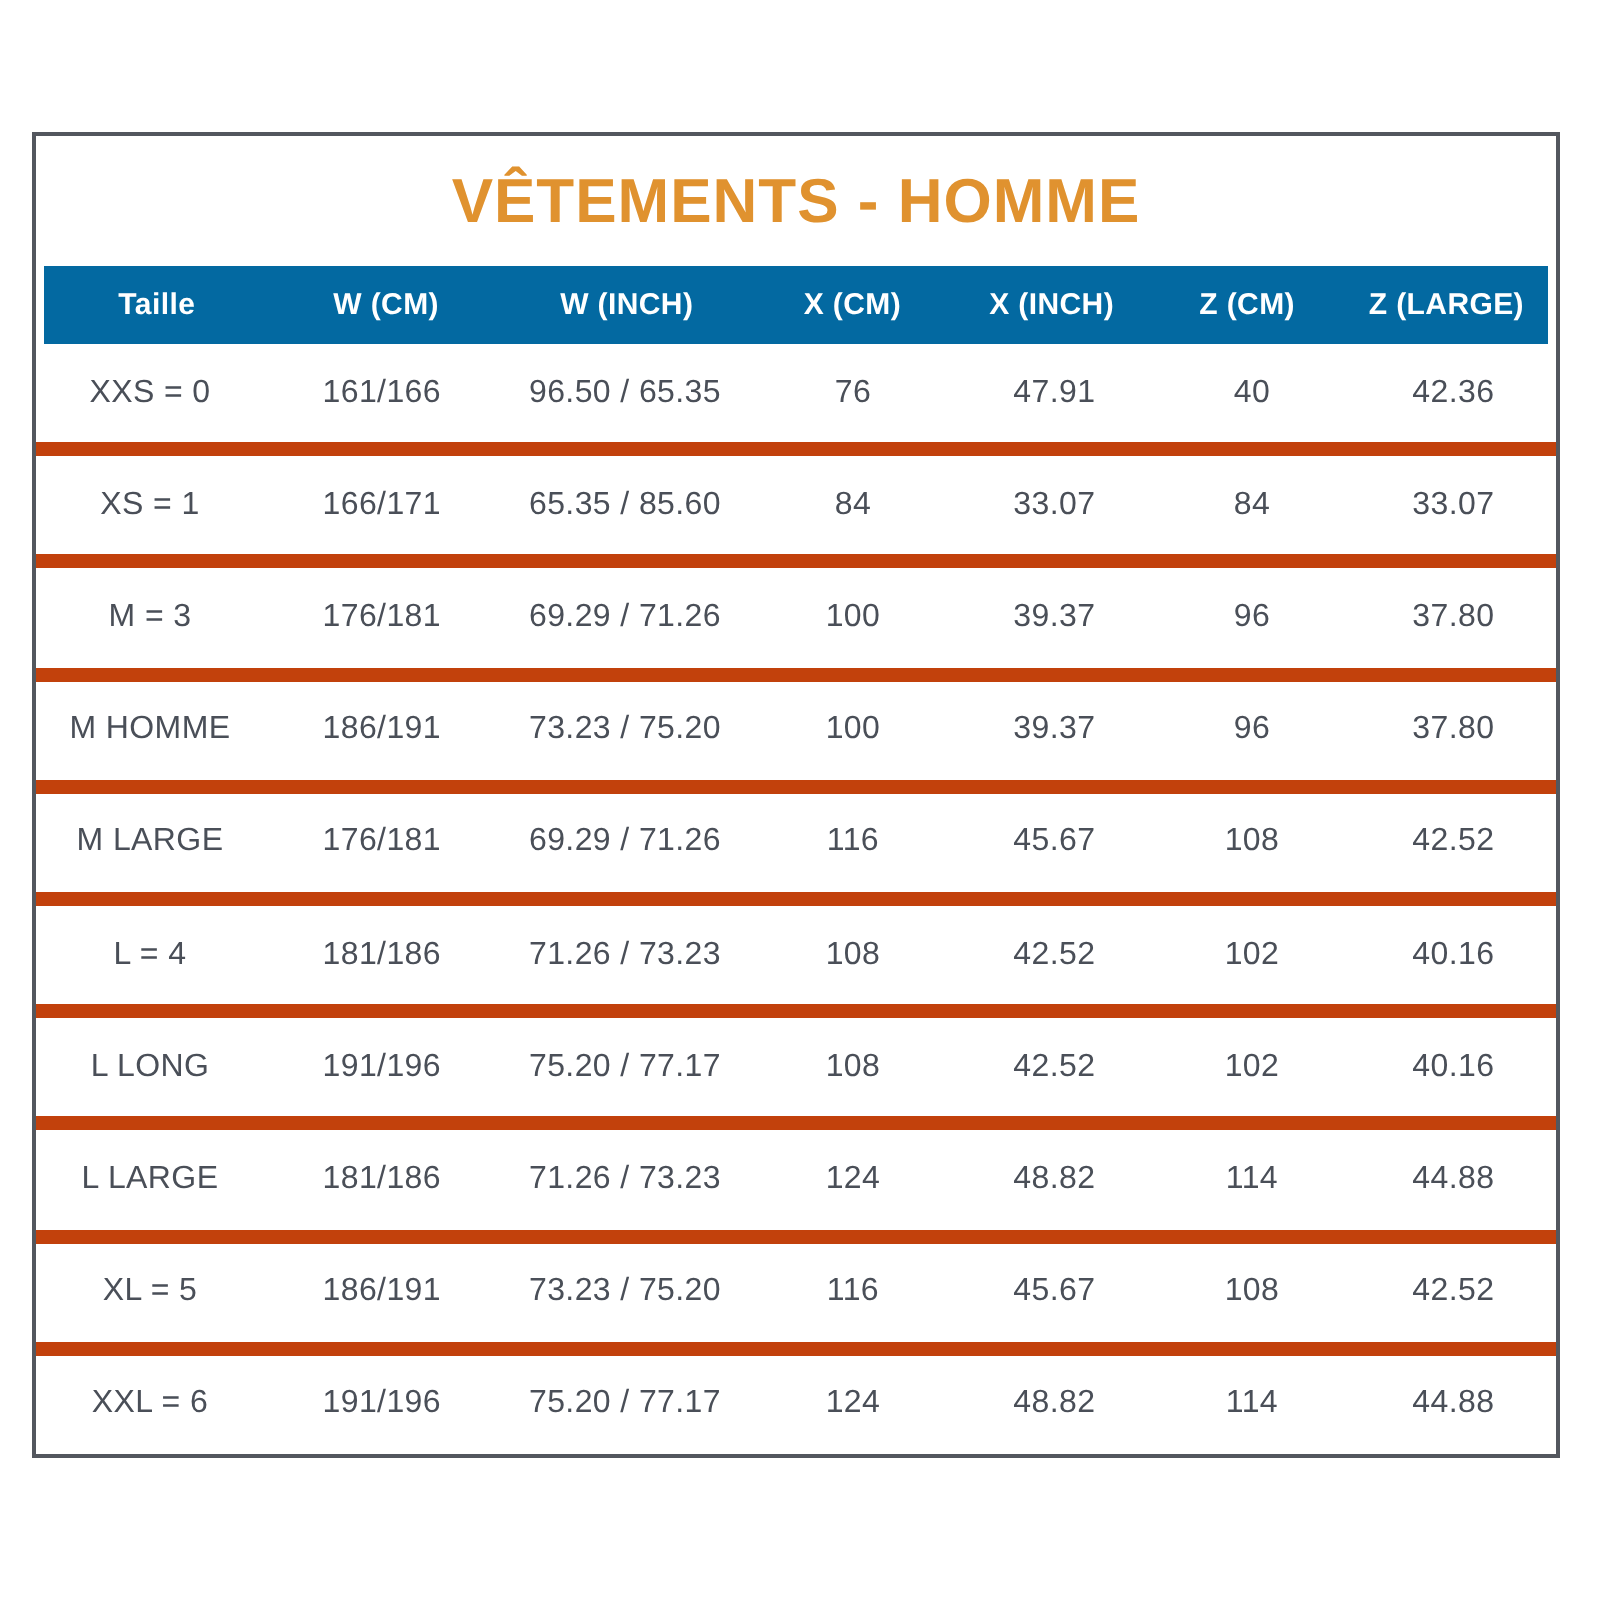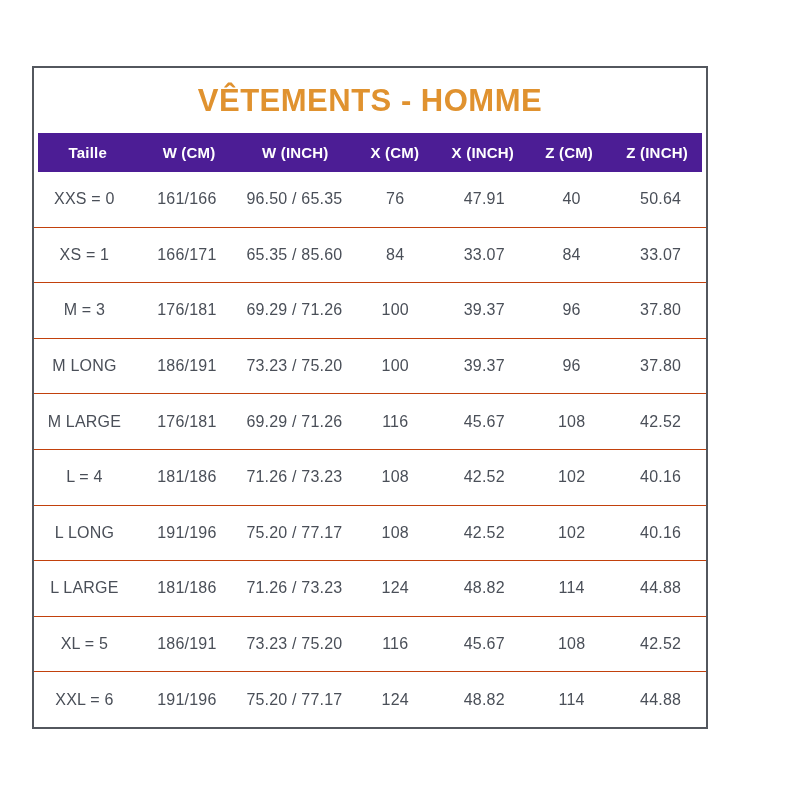--- a/index.html
+++ b/index.html
@@ -10,27 +10,26 @@
     position: relative;
     width: 800px;
     height: 800px;
     background: #ffffff;
   }
 
   .size-chart {
     position: absolute;
     left: 16px;
     top: 66px;
-    width: 676px;
+    width: 764px;
     height: 663px;
     border: 2px solid #53575e;
     background: #ffffff;
     display: flex;
     flex-direction: column;
-    margin-left: 16px;
   }
 
   .title-bar {
     height: 65px;
     flex: 0 0 65px;
     display: flex;
     align-items: center;
     justify-content: center;
   }
   .title-text {
@@ -43,21 +42,21 @@
 
   .grid {
     display: grid;
     grid-template-columns: 15% 15.5% 16.5% 13.5% 13% 13% 13.5%;
   }
 
   .header-row {
     flex: 0 0 39px;
     height: 39px;
     margin: 0 4px;
-    background: #4c1d95;
+    background: #0369a1;
     align-items: center;
   }
   .header-row .cell {
     color: #ffffff;
     font-size: 15px;
     font-weight: 700;
     text-align: center;
     letter-spacing: 0.2px;
     white-space: nowrap;
   }
@@ -65,21 +64,21 @@
   .table-body {
     flex: 1 1 auto;
     display: flex;
     flex-direction: column;
   }
   .row {
     flex: 1 1 0;
     align-items: center;
   }
   .row + .row {
-    border-top: 1px solid #c2410c;
+    border-top: 7px solid #c2410c;
   }
   .row .cell {
     color: #4a4f58;
     font-size: 16px;
     font-weight: 400;
     text-align: center;
     letter-spacing: 0.2px;
     white-space: nowrap;
   }
 </style>
@@ -91,52 +90,52 @@
     <div class="title-bar">
       <div class="title-text">VÊTEMENTS - HOMME</div>
     </div>
     <div class="header-row grid">
         <div class="cell">Taille</div>
         <div class="cell">W (CM)</div>
         <div class="cell">W (INCH)</div>
         <div class="cell">X (CM)</div>
         <div class="cell">X (INCH)</div>
         <div class="cell">Z (CM)</div>
-        <div class="cell">Z (INCH)</div>
+        <div class="cell">Z (LARGE)</div>
       </div>
     <div class="table-body">
         <div class="row grid">
           <div class="cell">XXS = 0</div>
           <div class="cell">161/166</div>
           <div class="cell">96.50 / 65.35</div>
           <div class="cell">76</div>
           <div class="cell">47.91</div>
           <div class="cell">40</div>
-          <div class="cell">50.64</div>
+          <div class="cell">42.36</div>
         </div>
         <div class="row grid">
           <div class="cell">XS = 1</div>
           <div class="cell">166/171</div>
           <div class="cell">65.35 / 85.60</div>
           <div class="cell">84</div>
           <div class="cell">33.07</div>
           <div class="cell">84</div>
           <div class="cell">33.07</div>
         </div>
         <div class="row grid">
           <div class="cell">M = 3</div>
           <div class="cell">176/181</div>
           <div class="cell">69.29 / 71.26</div>
           <div class="cell">100</div>
           <div class="cell">39.37</div>
           <div class="cell">96</div>
           <div class="cell">37.80</div>
         </div>
         <div class="row grid">
-          <div class="cell">M LONG</div>
+          <div class="cell">M HOMME</div>
           <div class="cell">186/191</div>
           <div class="cell">73.23 / 75.20</div>
           <div class="cell">100</div>
           <div class="cell">39.37</div>
           <div class="cell">96</div>
           <div class="cell">37.80</div>
         </div>
         <div class="row grid">
           <div class="cell">M LARGE</div>
           <div class="cell">176/181</div>

